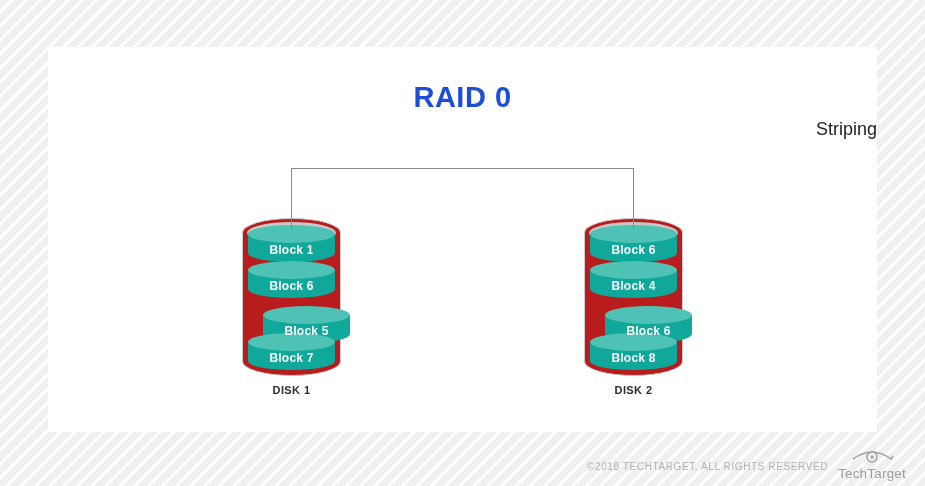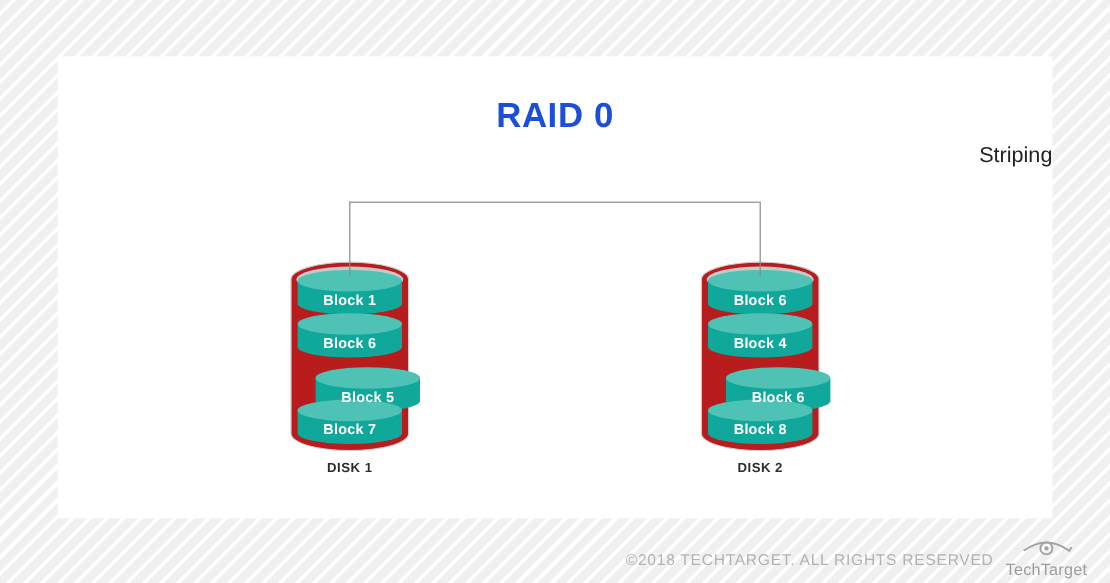--- a/index.html
+++ b/index.html
@@ -121,21 +121,21 @@
     font-size: 11px;
     font-weight: 700;
     letter-spacing: 0.4px;
     color: #2d2d2d;
   }
 
   .copyright {
     position: absolute;
     top: 462px;
     right: 97px;
-    font-size: 13px;
+    font-size: 10px;
     line-height: 9px;
     letter-spacing: 0.6px;
     color: #b2b2b2;
     white-space: nowrap;
   }
 
   .brand {
     position: absolute;
     top: 444px;
     right: 10px;

